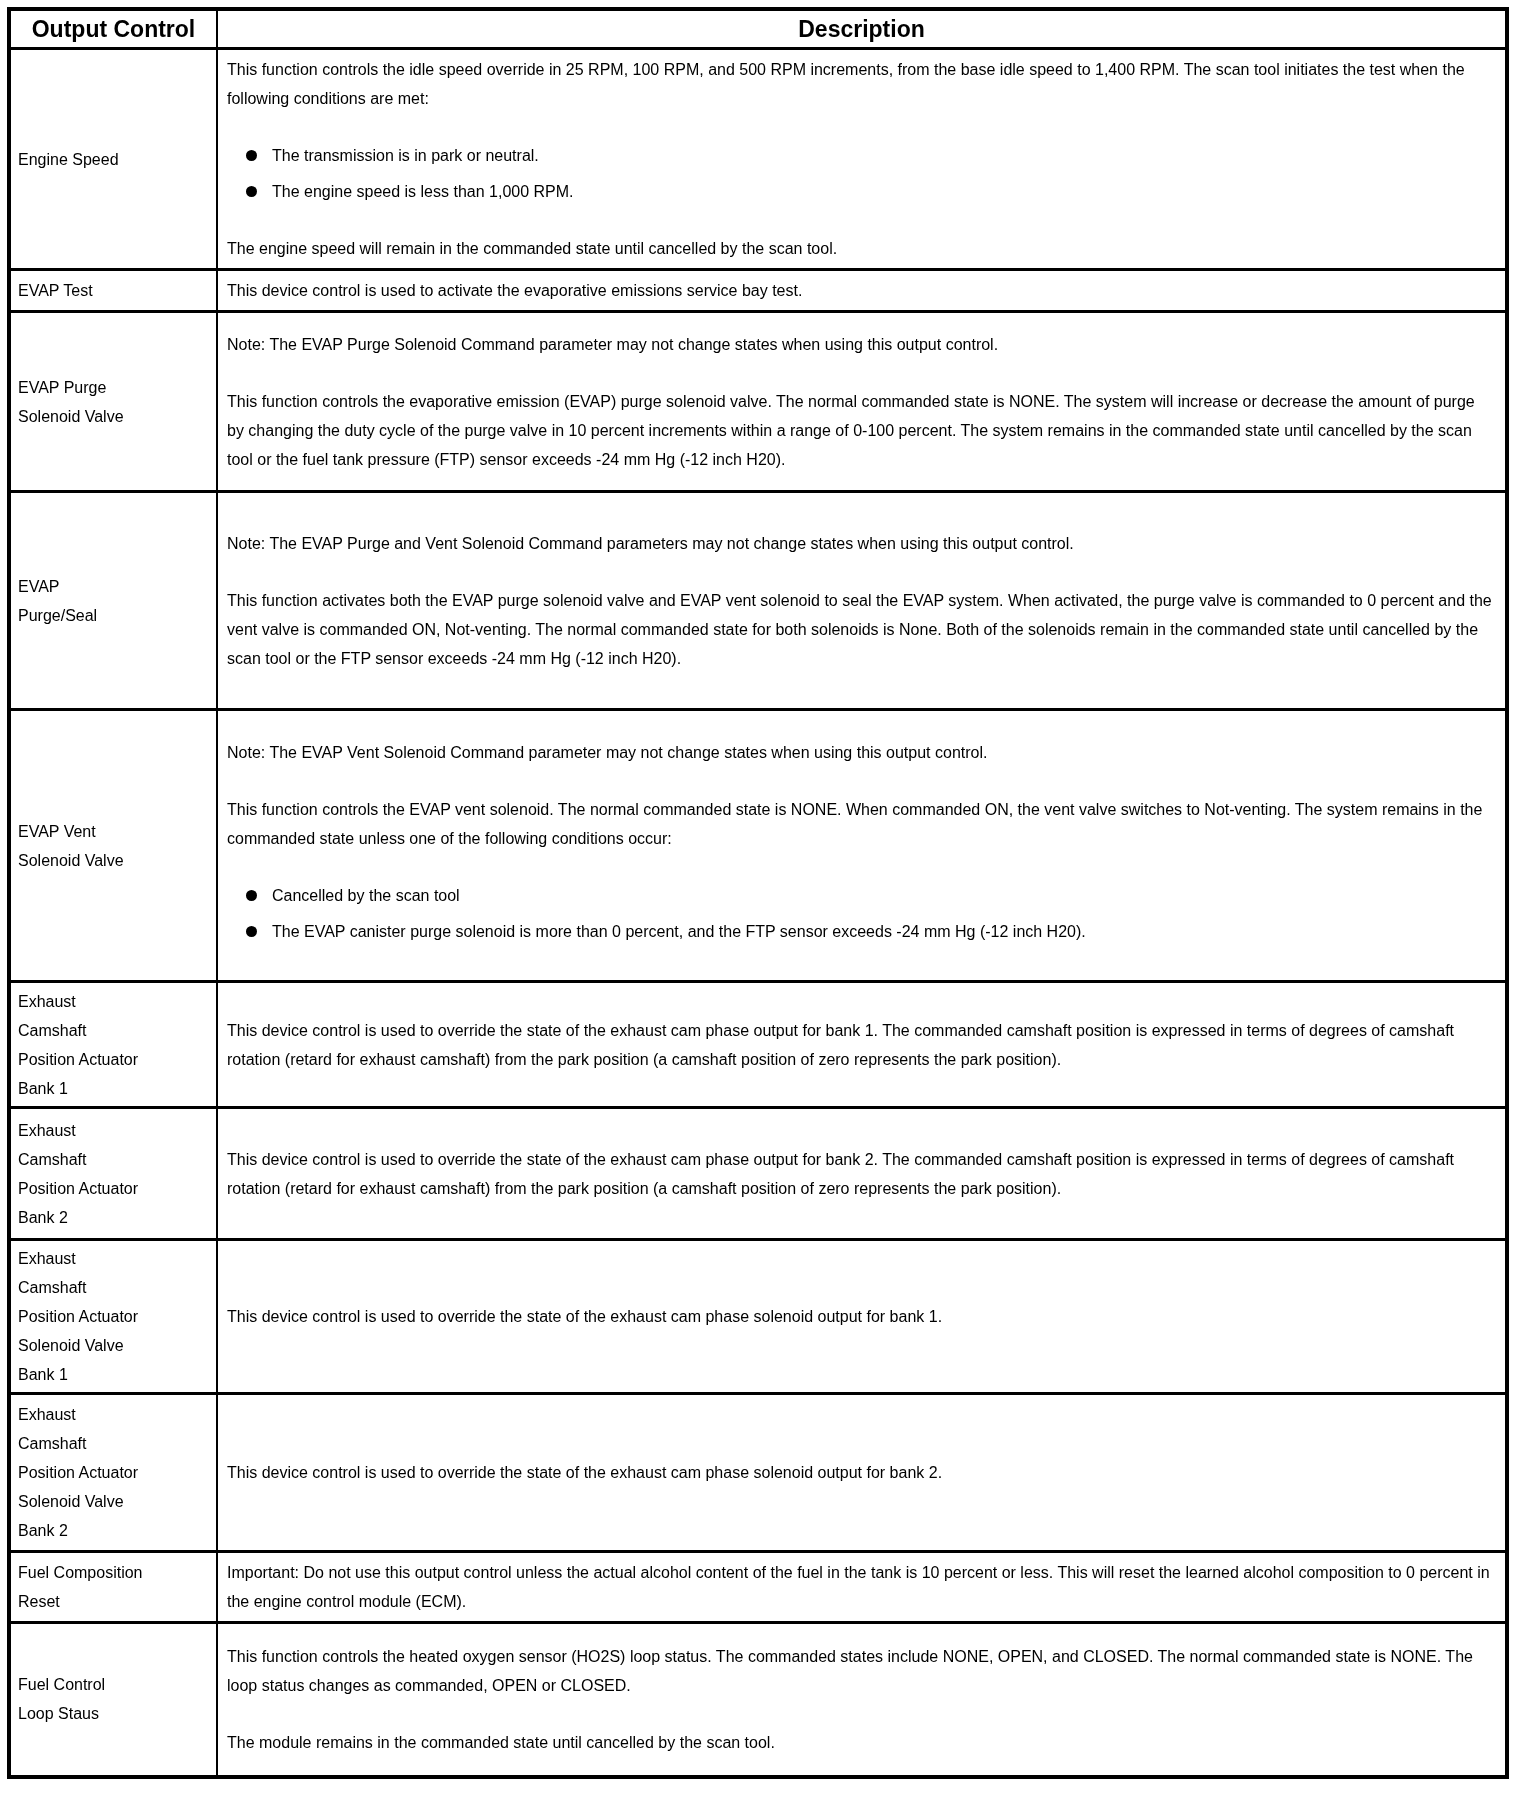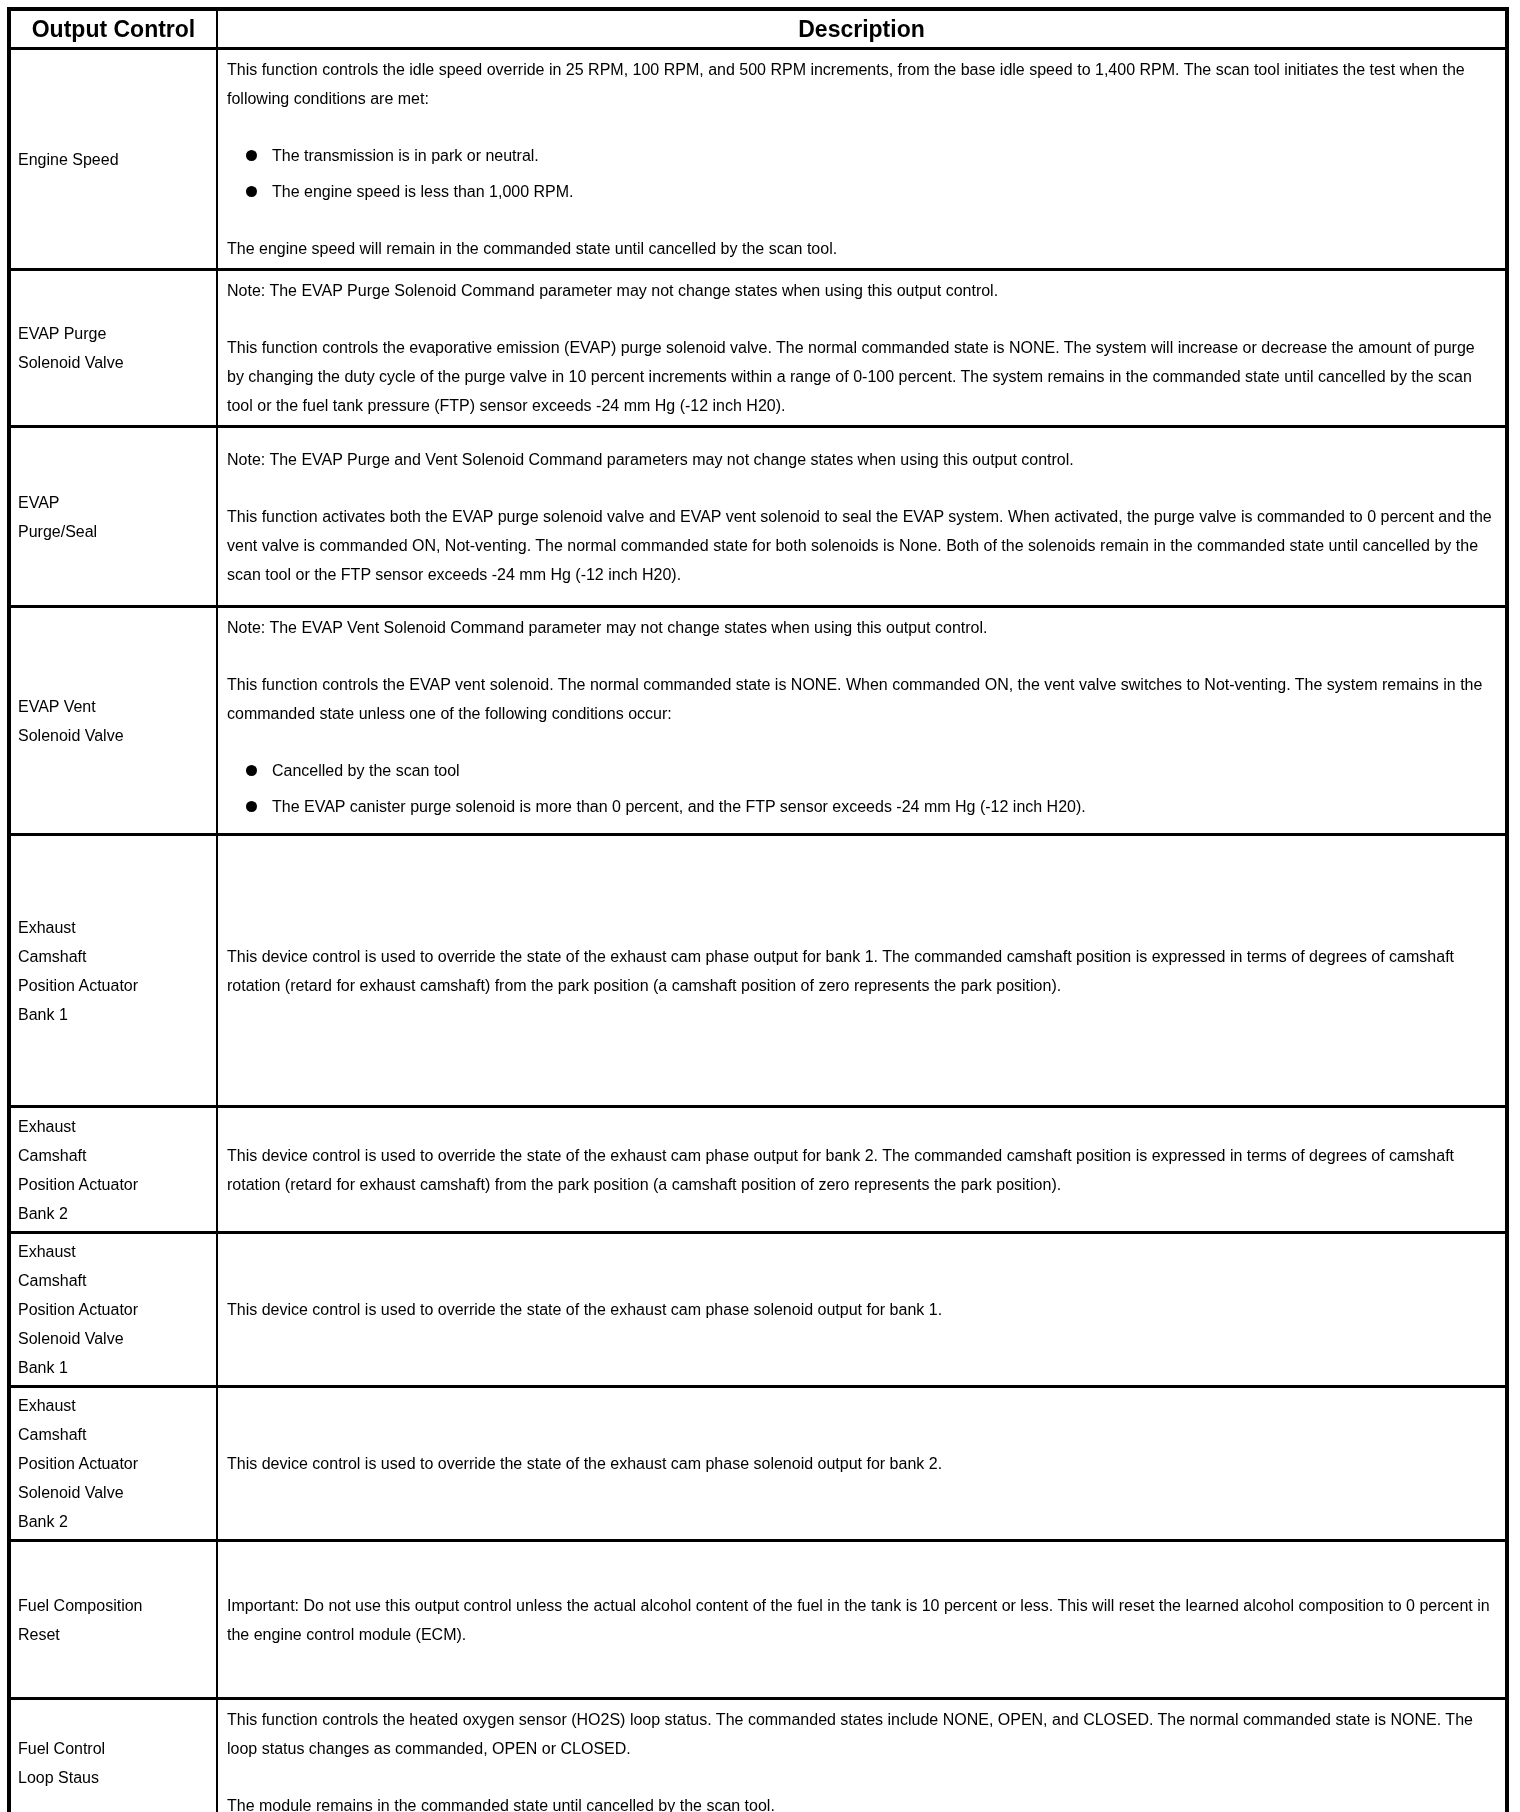--- a/index.html
+++ b/index.html
@@ -104,20 +104,26 @@
               </div>
               <div class="bullet-item">
                 <span class="bullet-dot"></span>
                 <span>The engine speed is less than 1,000 RPM.</span>
               </div>
             </div>
             <p><span>The engine speed will remain in the commanded state until cancelled by the scan tool.</span></p>
           </td>
         </tr>
         <tr>
+          <td class="control-cell"><span>EVAP Test</span></td>
+          <td class="desc-cell">
+            <p><span>This device control is used to activate the evaporative emissions service bay test.</span></p>
+          </td>
+        </tr>
+        <tr>
           <td class="control-cell"><span>EVAP Purge</span><br><span>Solenoid Valve</span></td>
           <td class="desc-cell">
             <p><span class="bold">Note:</span><span> The EVAP Purge Solenoid Command parameter may not change states when using this output control.</span></p>
             <p><span>This function controls the evaporative emission (EVAP) purge solenoid valve. The normal commanded state is NONE. The system will increase or decrease the amount of purge by changing the duty cycle of the purge valve in 10 percent increments within a range of 0-100 percent. The system remains in the commanded state until cancelled by the scan tool or the fuel tank pressure (FTP) sensor exceeds -24 mm Hg (-12 inch H20).</span></p>
           </td>
         </tr>
         <tr>
           <td class="control-cell"><span>EVAP</span><br><span>Purge/Seal</span></td>
           <td class="desc-cell">
             <p><span class="bold">Note:</span><span> The EVAP Purge and Vent Solenoid Command parameters may not change states when using this output control.</span></p>

